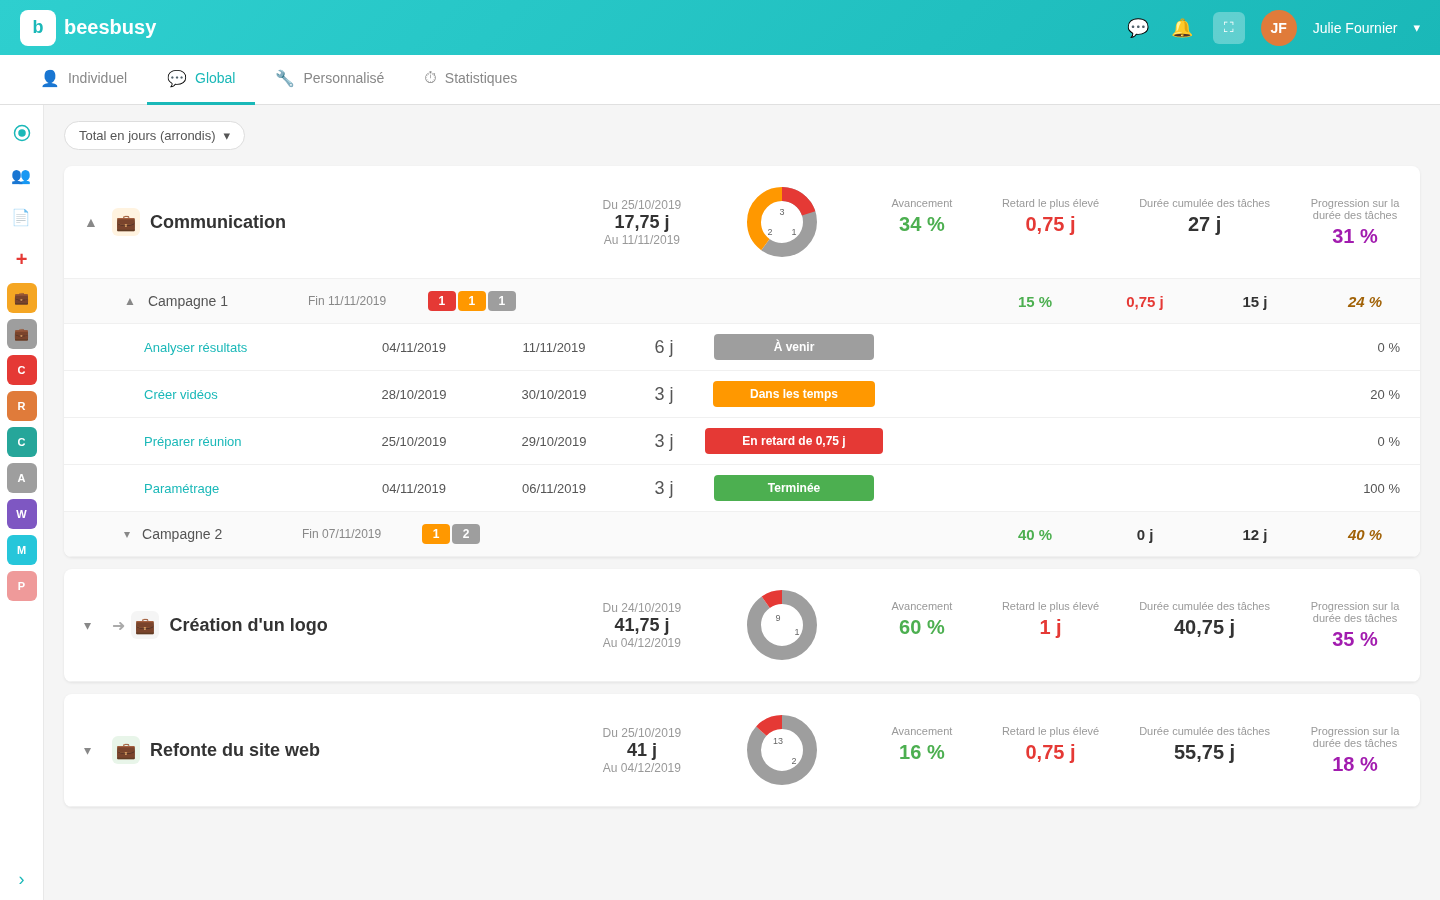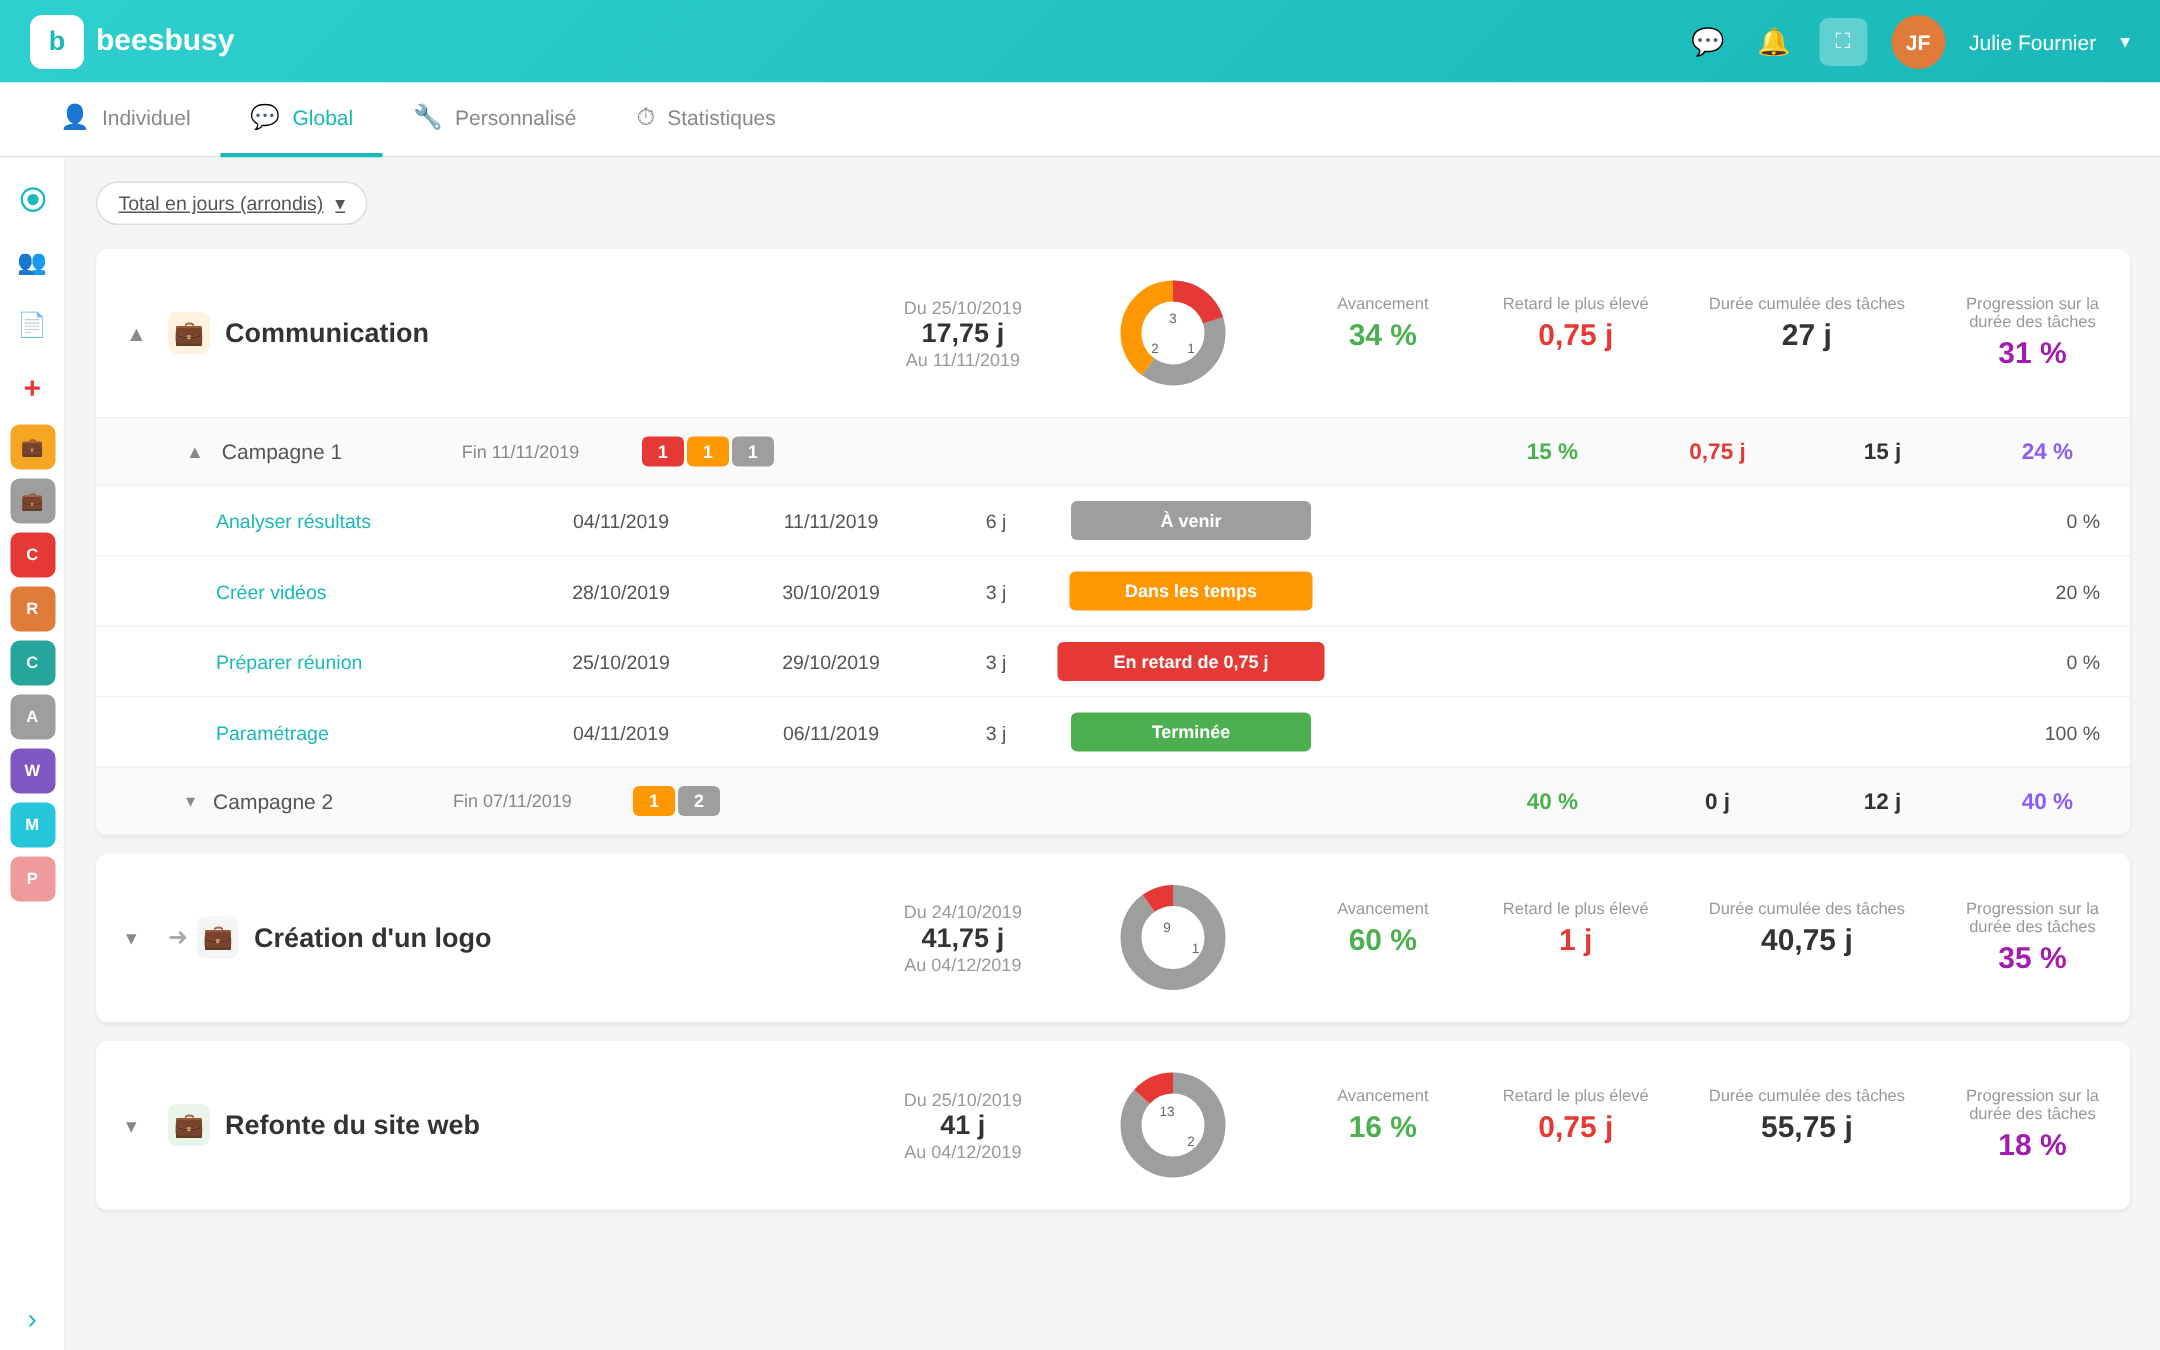--- a/index.html
+++ b/index.html
@@ -152,21 +152,20 @@
       align-items: center;
       gap: 8px;
       background: white;
       border: 1px solid #ddd;
       border-radius: 20px;
       padding: 6px 14px;
       font-size: 13px;
       color: #555;
       cursor: pointer;
       margin-bottom: 16px;
-      text-decoration: underline;
     }
 
     
     .project-card {
       background: white;
       border-radius: 8px;
       margin-bottom: 12px;
       overflow: hidden;
       box-shadow: 0 1px 3px rgba(0,0,0,0.08);
     }
@@ -291,21 +290,21 @@
       margin-left: auto;
     }
     .sub-stat {
       text-align: center;
       min-width: 70px;
     }
     .sub-stat .val { font-size: 15px; font-weight: 600; }
     .sub-stat .val.green { color: #4caf50; }
     .sub-stat .val.red { color: #e53935; }
     .sub-stat .val.dark { color: #333; }
-    .sub-stat .val.teal { color: #8b5cf6; }
+    .sub-stat .val.teal { color: #a16207; font-style: italic; }
 
     
     .task-header-row {
       display: flex;
       align-items: center;
       padding: 8px 20px 8px 80px;
       background: #fafafa;
       font-size: 11px;
       color: #aaa;
       border-bottom: 1px solid #f0f0f0;
@@ -329,21 +328,21 @@
     }
     .task-date {
       min-width: 140px;
       text-align: center;
       font-size: 13px;
       color: #555;
     }
     .task-duration {
       min-width: 80px;
       text-align: center;
-      font-size: 13px;
+      font-size: 18px;
       color: #555;
     }
     .task-status {
       min-width: 180px;
       text-align: center;
     }
     .status-badge {
       padding: 6px 37px;
       border-radius: 4px;
       font-size: 12px;

